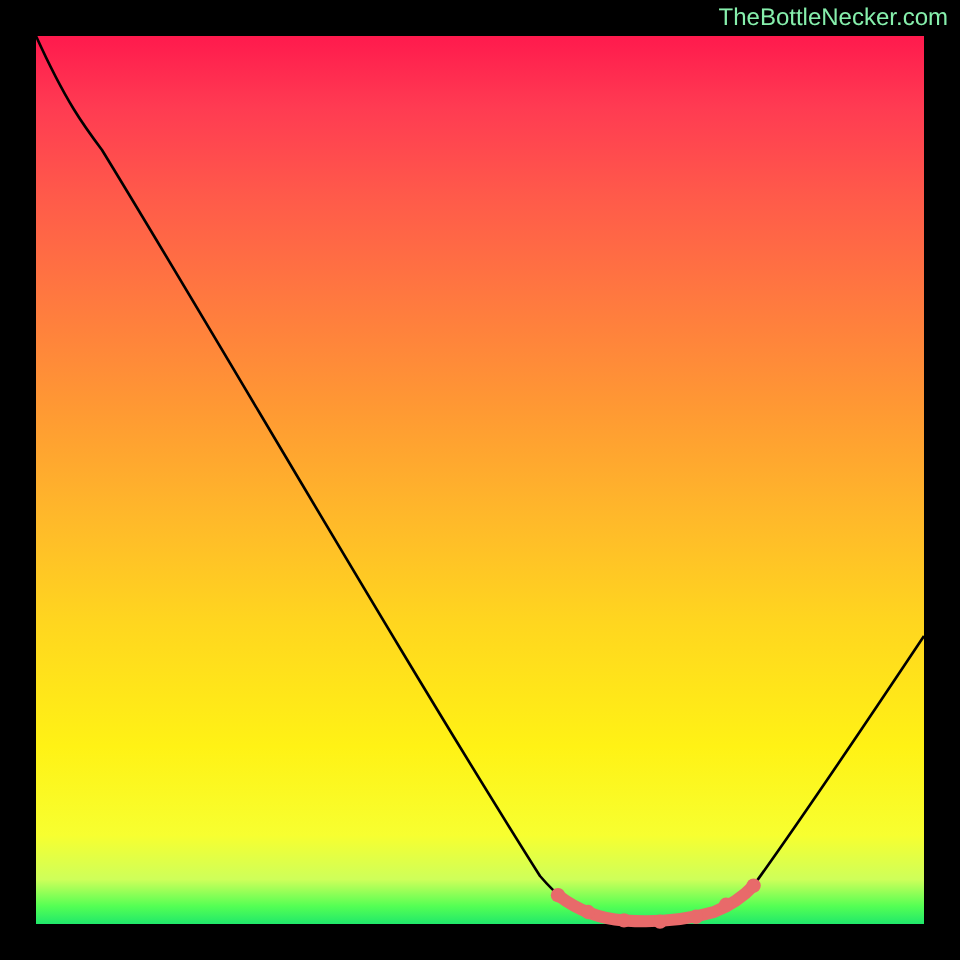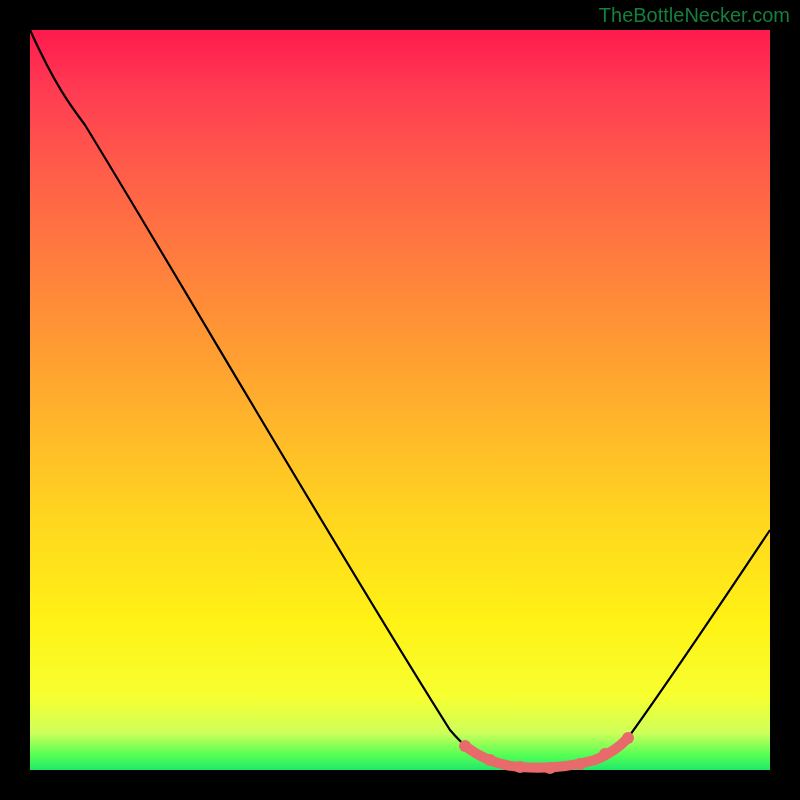--- a/index.html
+++ b/index.html
@@ -2,21 +2,21 @@
 <html><head>
 <meta charset="utf-8">
 <style>
   * { margin: 0; padding: 0; box-sizing: border-box; }
   html, body { width: 800px; height: 800px; background: #000; overflow: hidden; }
   .container { position: relative; width: 800px; height: 800px; background: #000; }
   .watermark {
     position: absolute;
     top: 4px;
     right: 10px;
-    color: #15803d;
+    color: #86efac;
     font-family: Arial, Helvetica, sans-serif;
     font-size: 20px;
     font-weight: 500;
     z-index: 10;
   }
   .plot-area {
     position: absolute;
     left: 30px;
     top: 30px;
     width: 740px;

